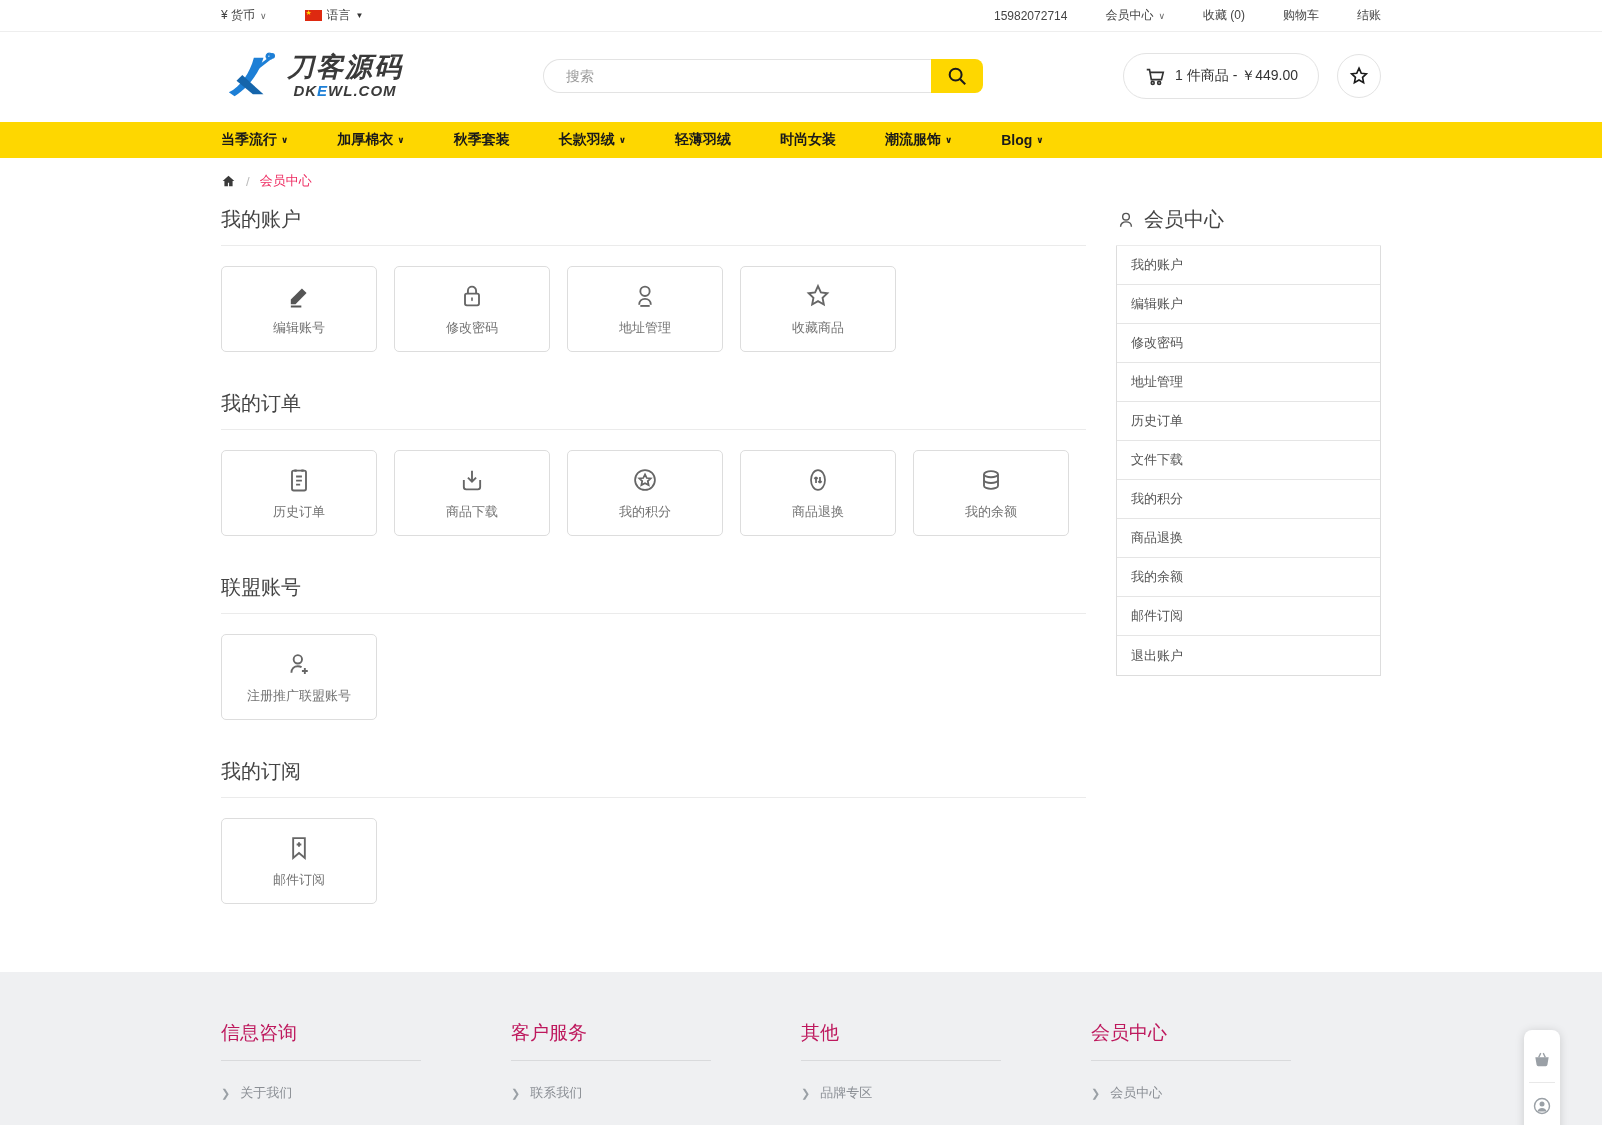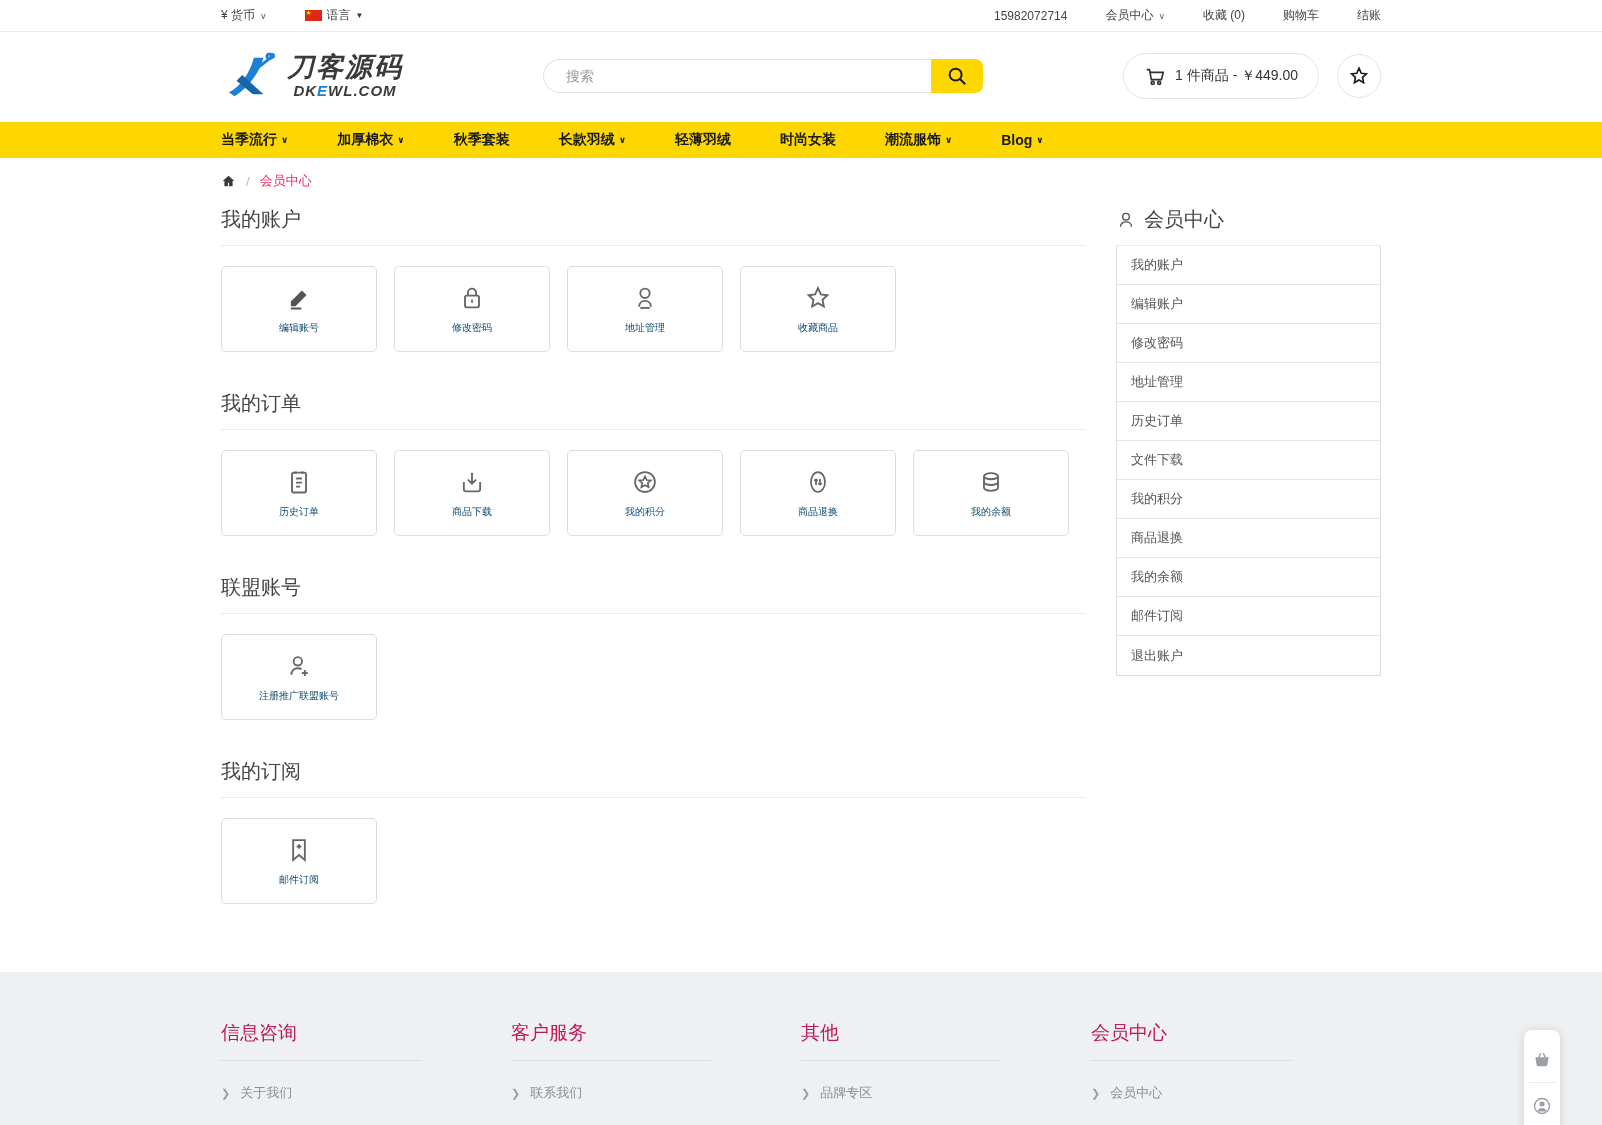--- a/index.html
+++ b/index.html
@@ -65,21 +65,21 @@
 
   
   .main .container { display:flex; gap:30px; align-items:flex-start; padding-bottom:40px; }
   .content { flex:1; }
   .section-title { font-size:20px; font-weight:normal; color:#444; padding:10px 0 12px; border-bottom:1px solid #ebebeb; }
   .card-row { display:flex; gap:17px; padding:20px 0 28px; flex-wrap:wrap; }
   .card {
     width:156px; height:86px; border:1px solid #ddd; border-radius:5px; background:#fff;
     display:flex; flex-direction:column; align-items:center; justify-content:center; gap:9px; cursor:pointer;
   }
-  .card-label { font-size:10px; color:#0c4a6e; white-space:nowrap;text-align:center; }
+  .card-label { font-size:13px; color:#737373; white-space:nowrap;text-align:center; }
   .card svg { stroke:#666; }
 
   
   .sidebar { width:265px; }
   .sidebar-head { display:flex; align-items:center; gap:8px; font-size:20px; color:#444; padding:10px 0 12px; border-bottom:1px solid #ebebeb; }
   .side-list { border:1px solid #ddd; border-top:none; margin-top:0; }
   .side-item { height:39px; display:flex; align-items:center; padding:0 14px; font-size:13px; color:#555; border-bottom:1px solid #e5e5e5; cursor:pointer; background:#fff; }
   .side-item:last-child { border-bottom:none; }
 
   

